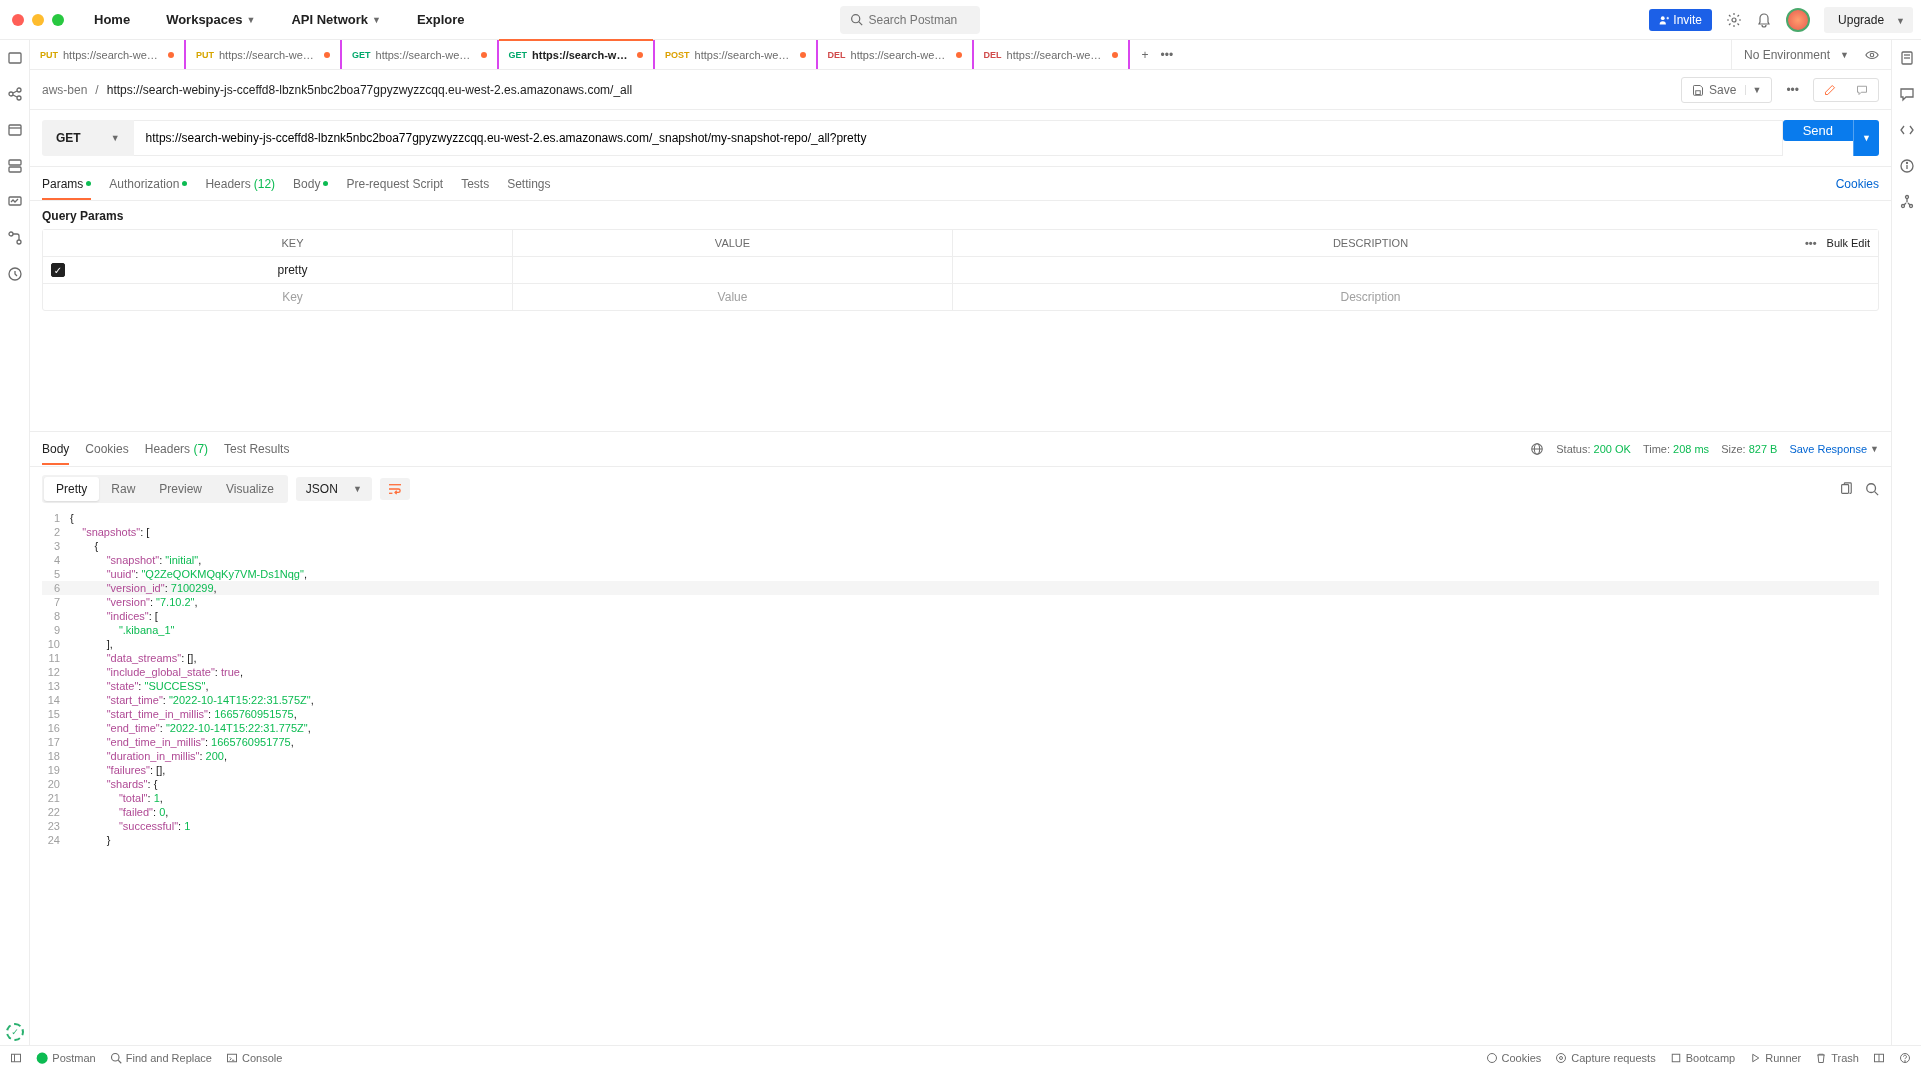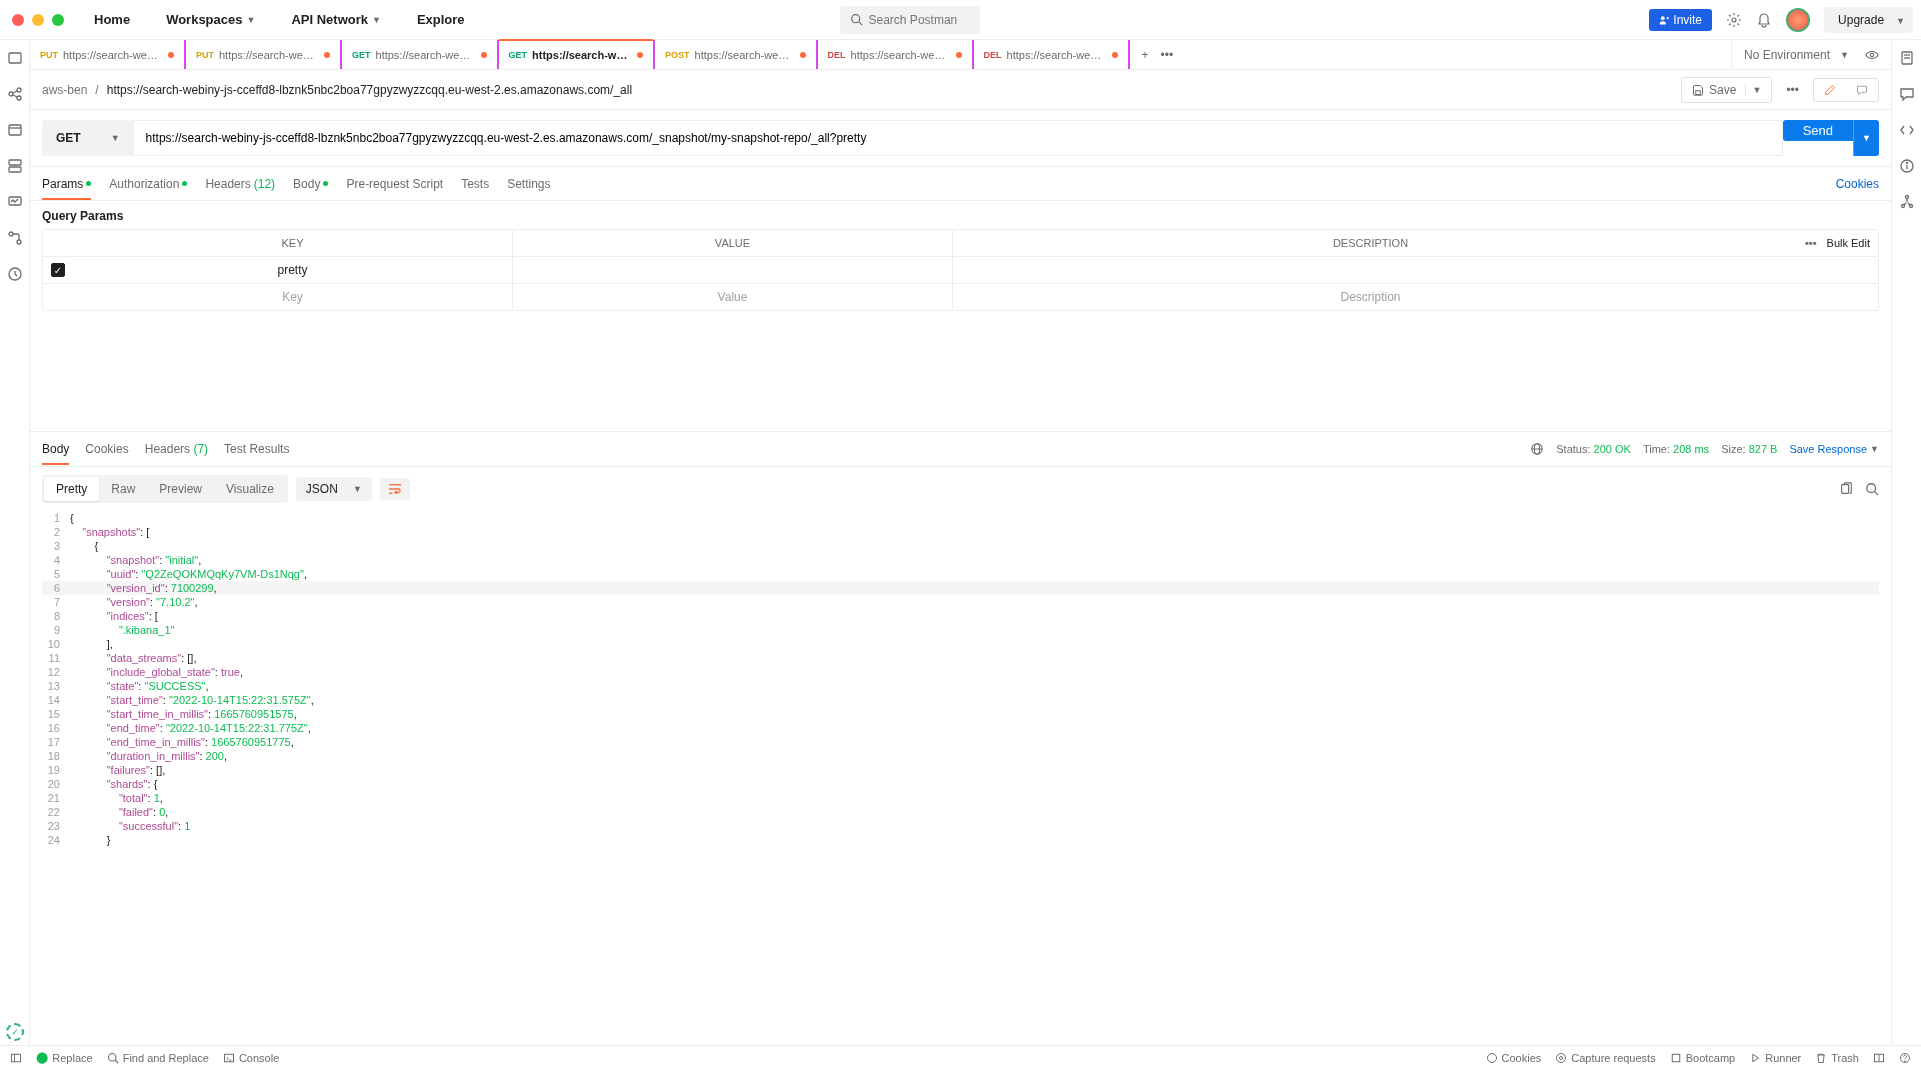--- a/index.html
+++ b/index.html
@@ -596,21 +596,21 @@
 
 <div class="footer">
   <div class="fitem">
       <svg width="12" height="12" viewBox="0 0 16 16" fill="none" stroke="#6b6b6b" stroke-width="1.3">
         <rect x="2" y="3" width="12" height="10"></rect>
         <line x1="6" y1="3" x2="6" y2="13"></line>
       </svg>
     </div>
   <div class="fitem">
       <span style="color:#0cbb52">⬤</span>
-      <span>Replace</span>
+      <span>Postman</span>
     </div>
   <div class="fitem">
       <svg width="12" height="12" viewBox="0 0 16 16" fill="none" stroke="#6b6b6b" stroke-width="1.5">
         <circle cx="7" cy="7" r="5"></circle>
         <line x1="11" y1="11" x2="15" y2="15"></line>
       </svg>
       <span>Find and Replace</span>
     </div>
   <div class="fitem">
       <svg width="12" height="12" viewBox="0 0 16 16" fill="none" stroke="#6b6b6b" stroke-width="1.3">

